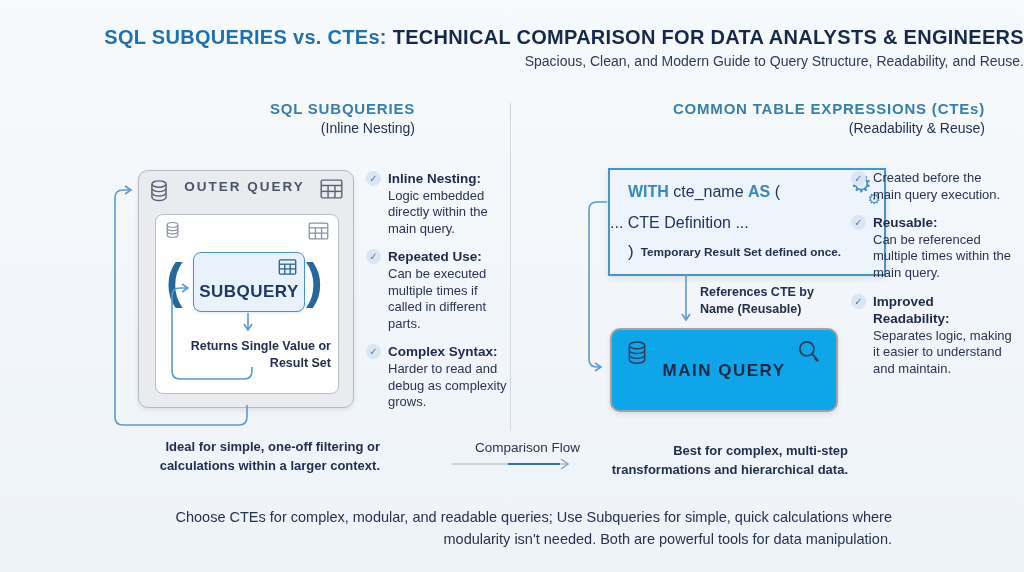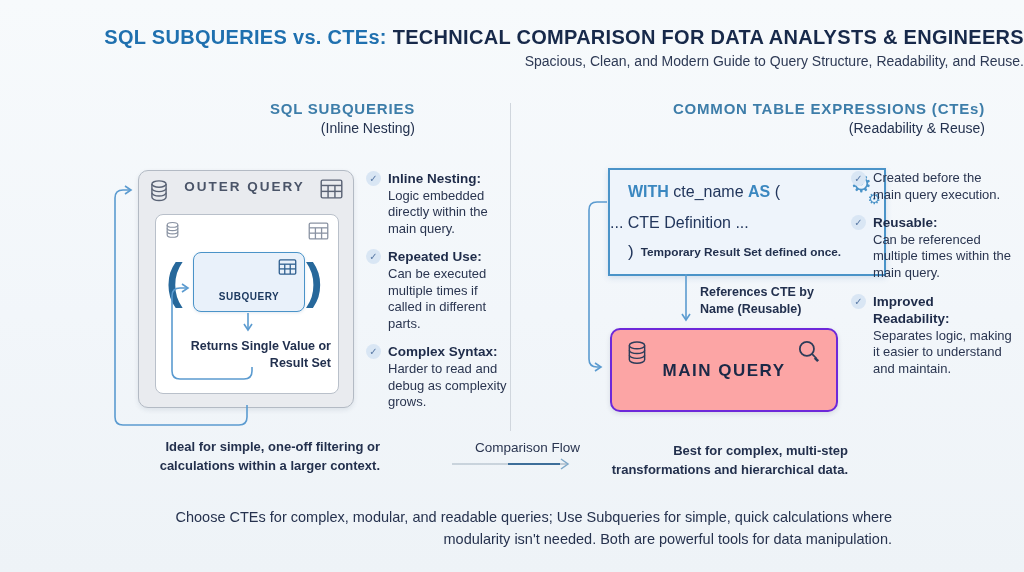--- a/index.html
+++ b/index.html
@@ -28,39 +28,39 @@
   .outer-header{position:absolute;top:8px;left:10px;right:10px;height:30px;display:flex;align-items:flex-start;}
   .outer-label{flex:1;text-align:center;font-size:13.5px;font-weight:600;letter-spacing:2px;color:#4a5468;}
   .inner-box{left:155px;top:214px;width:182px;height:178px;background:#ffffff;
     border:1.5px solid #b9c0ca;border-radius:8px;}
   .paren{font-size:50px;line-height:62px;font-weight:bold;color:#27689b;}
   .paren-open{left:166px;top:250px;}
   .paren-close{left:306px;top:250px;}
   .subquery-box{left:193px;top:252px;width:110px;height:58px;background:#e9f1fa;
     border:1.8px solid #4a93c8;border-radius:8px;box-shadow:0 1px 3px rgba(60,110,160,.15);}
   .subquery-label{position:absolute;bottom:9px;left:0;right:0;text-align:center;
-    font-size:10px;font-weight:800;letter-spacing:.5px;color:#1d3a60;}
+    font-size:17px;font-weight:800;letter-spacing:.5px;color:#1d3a60;}
   .returns-note{left:165px;top:338px;width:166px;font-size:12.5px;font-weight:600;
     line-height:1.35;color:#22304e;}
 
   
   .cte-box{left:608px;top:168px;width:226px;height:104px;background:#eef4fb;
     border:2px solid #4a93c8;border-radius:0;box-shadow:0 2px 6px rgba(60,110,170,.18);padding-left:48px;}
   .cte-row1{position:absolute;top:13px;left:18px;font-size:16px;color:#22365c;}
   .cte-kw{color:#3a87c0;font-weight:800;}
   .cte-row2{position:absolute;top:44px;left:0;right:0;text-align:left;font-size:16px;color:#22365c;}
   .cte-row3{position:absolute;top:72px;left:18px;right:10px;display:flex;align-items:center;gap:7px;}
   .cte-close{font-size:17px;color:#22365c;}
   .cte-note{font-size:11.8px;font-weight:600;color:#22304e;}
   .gear-big{position:absolute;top:2px;right:12px;font-size:24px;color:#4a93c8;line-height:1;}
   .gear-small{position:absolute;top:21px;right:3px;font-size:15px;color:#4a93c8;line-height:1;}
   .arrow-label{left:700px;top:284px;width:125px;font-size:12.5px;font-weight:600;
     line-height:1.35;color:#22304e;}
-  .main-box{left:610px;top:328px;width:224px;height:80px;background:#fca5a5;
-    border:2px solid #6d28d9;border-radius:10px;box-shadow:0 2px 5px rgba(30,45,70,.12);}
+  .main-box{left:610px;top:328px;width:224px;height:80px;background:#0ea5e9;
+    border:2px solid #a3a3a3;border-radius:10px;box-shadow:0 2px 5px rgba(30,45,70,.12);}
   .main-label{position:absolute;top:31px;left:0;right:0;text-align:center;
     font-size:17px;font-weight:800;letter-spacing:1.5px;color:#1b2947;}
 
   
   .bullets{display:flex;flex-direction:column;gap:11px;}
   .bullets-left{left:366px;top:170px;width:142px;}
   .bullets-right{left:851px;top:170px;width:162px;}
   .bullet{display:flex;gap:7px;}
   .check{width:15px;height:15px;min-width:15px;border-radius:50%;background:#d9e6f4;
     color:#5b7ba6;font-size:10px;display:flex;align-items:center;justify-content:center;margin-top:1px;}

